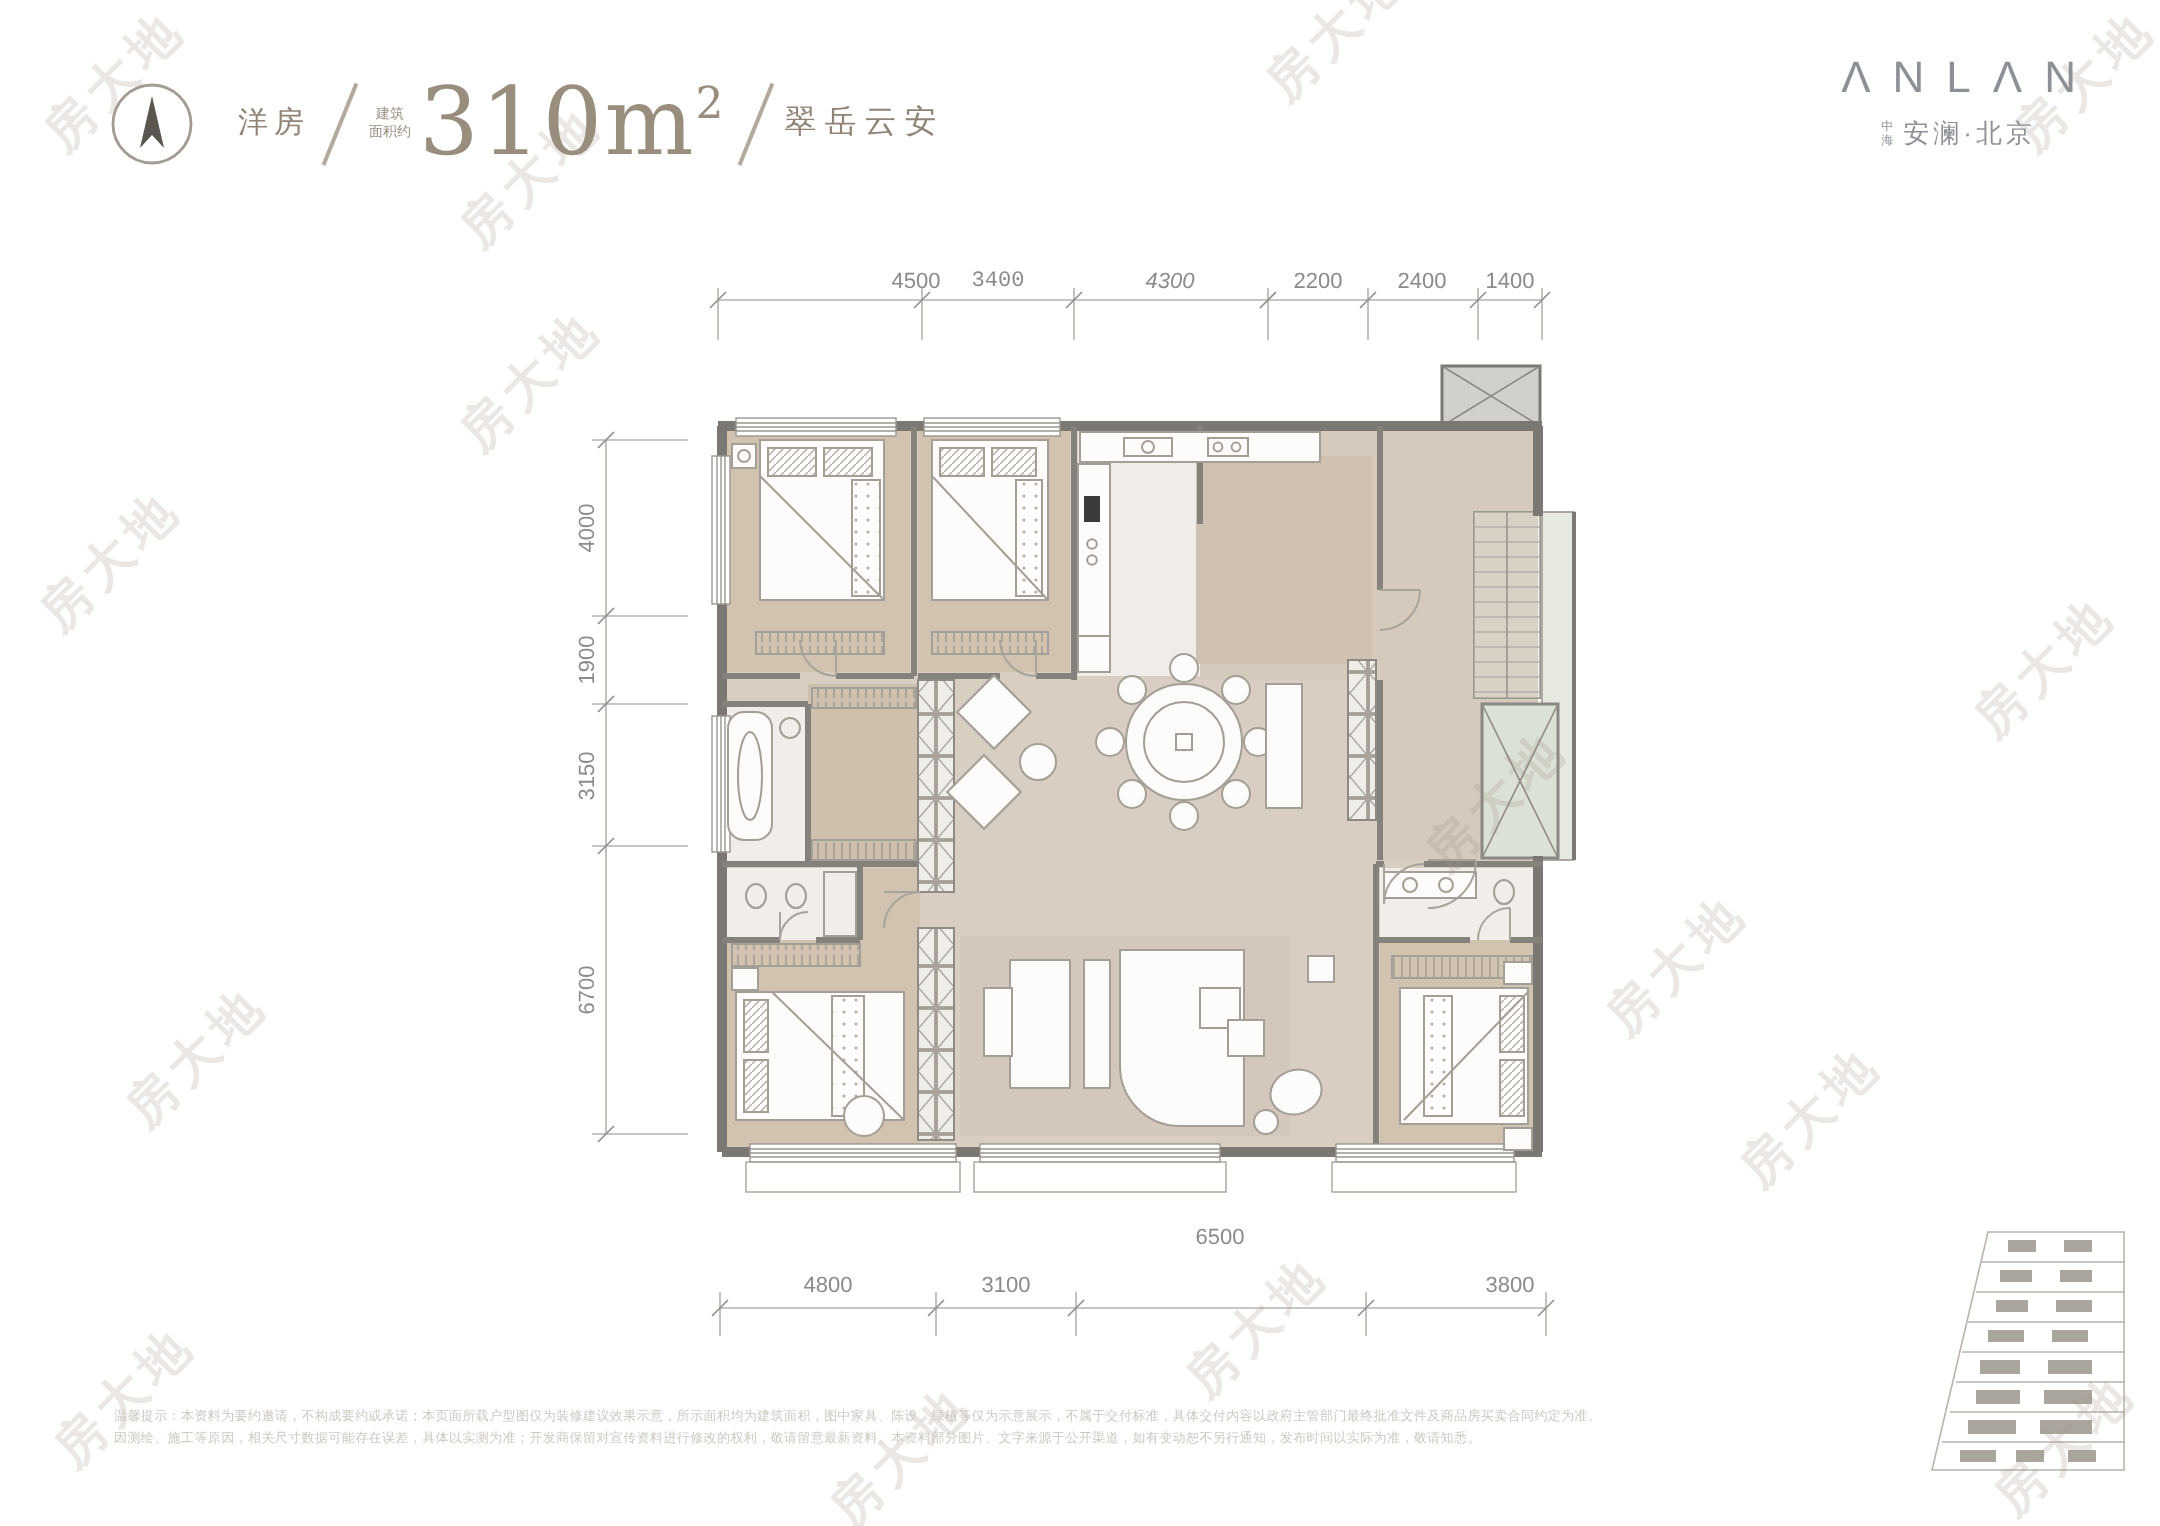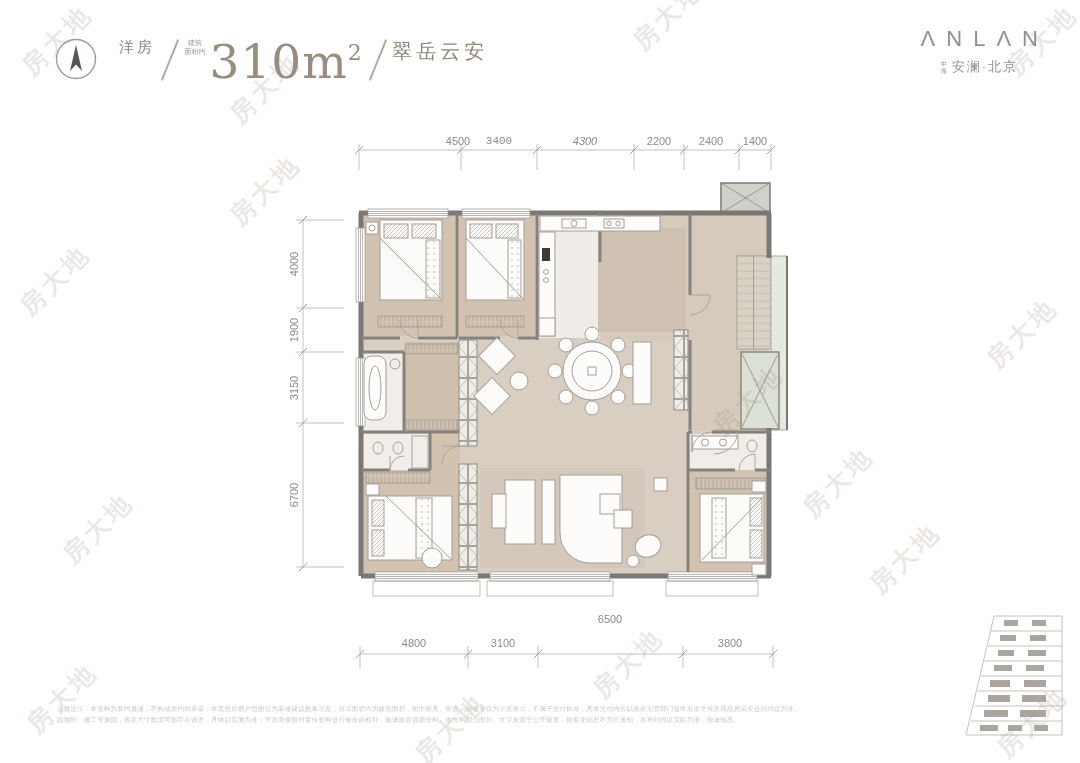--- a/index.html
+++ b/index.html
@@ -1,28 +1,28 @@
 <!DOCTYPE html>
 <html><head>
 <meta charset="utf-8">
 <style>
   html,body{margin:0;padding:0;}
   body{width:1080px;height:763px;position:relative;overflow:hidden;background:#ffffff;
        font-family:"Liberation Sans", sans-serif;}
   .stage{position:absolute;inset:0;}
 
   
-  .header{position:absolute;left:55px;top:38px;display:flex;align-items:flex-start;z-index:5;}
+  .header{position:absolute;left:55px;top:38px;display:flex;align-items:center;z-index:5;}
   .compass{width:42px;height:42px;margin-right:22px;}
   .ptype{font-size:15px;letter-spacing:3px;color:#8f8475;}
   .slash{width:1.5px;height:44px;background:#b3a99c;transform:rotate(22deg);margin:0 14px;}
   .area-prefix{font-size:7px;line-height:9px;color:#9a8f80;margin-right:4px;text-align:center;}
   .area-value{font-family:"DejaVu Serif", serif;font-size:47px;line-height:1;color:#998d7d;letter-spacing:1px;}
   .area-sup{font-family:"DejaVu Serif", serif;font-size:22px;color:#998d7d;vertical-align:18px;}
-  .plan-name{font-size:20px;letter-spacing:4px;color:#8f8475;}
+  .plan-name{font-size:16px;letter-spacing:4px;color:#8f8475;}
 
   .brand{position:absolute;right:42px;top:26px;text-align:center;z-index:5;color:#8d9196;}
   .brand-logo{font-size:22px;letter-spacing:11px;margin-right:-11px;font-weight:400;}
   .brand-sub{margin-top:6px;font-size:13px;letter-spacing:2px;}
   .brand-prefix{display:inline-block;width:8px;font-size:6px;line-height:1.1;word-break:break-all;
                 vertical-align:middle;margin-right:3px;}
 
   
   .dim{position:absolute;font-size:11px;color:#8b8b89;transform:translate(-50%,-50%);white-space:nowrap;z-index:4;}
   .dim.vert{transform:translate(-50%,-50%) rotate(-90deg);}
@@ -330,21 +330,21 @@
       <div class="dim" style="left: 659px; top: 141px;">2200</div>
       <div class="dim" style="left: 711px; top: 141px;">2400</div>
       <div class="dim" style="left: 755px; top: 141px;">1400</div>
       <div class="dim vert" style="left: 294px; top: 264px;">4000</div>
       <div class="dim vert" style="left: 294px; top: 330px;">1900</div>
       <div class="dim vert" style="left: 294px; top: 388px;">3150</div>
       <div class="dim vert" style="left: 294px; top: 495px;">6700</div>
       <div class="dim" style="left: 414px; top: 643px;">4800</div>
       <div class="dim" style="left: 503px; top: 643px;">3100</div>
       <div class="dim" style="left: 610px; top: 619px;">6500</div>
-      <div class="dim" style="left: 730px; top: 643px;">3800</div>
+      <div class="dim" style="left: 755px; top: 643px;">3800</div>
       <div class="wm" style="left: 57px; top: 40px;">房大地</div>
       <div class="wm" style="left: 265px; top: 88px;">房大地</div>
       <div class="wm" style="left: 668px; top: 15px;">房大地</div>
       <div class="wm" style="left: 1042px; top: 40px;">房大地</div>
       <div class="wm" style="left: 265px; top: 190px;">房大地</div>
       <div class="wm" style="left: 55px; top: 280px;">房大地</div>
       <div class="wm" style="left: 1022px; top: 333px;">房大地</div>
       <div class="wm" style="left: 748px; top: 400px;">房大地</div>
       <div class="wm" style="left: 838px; top: 482px;">房大地</div>
       <div class="wm" style="left: 98px; top: 528px;">房大地</div>

